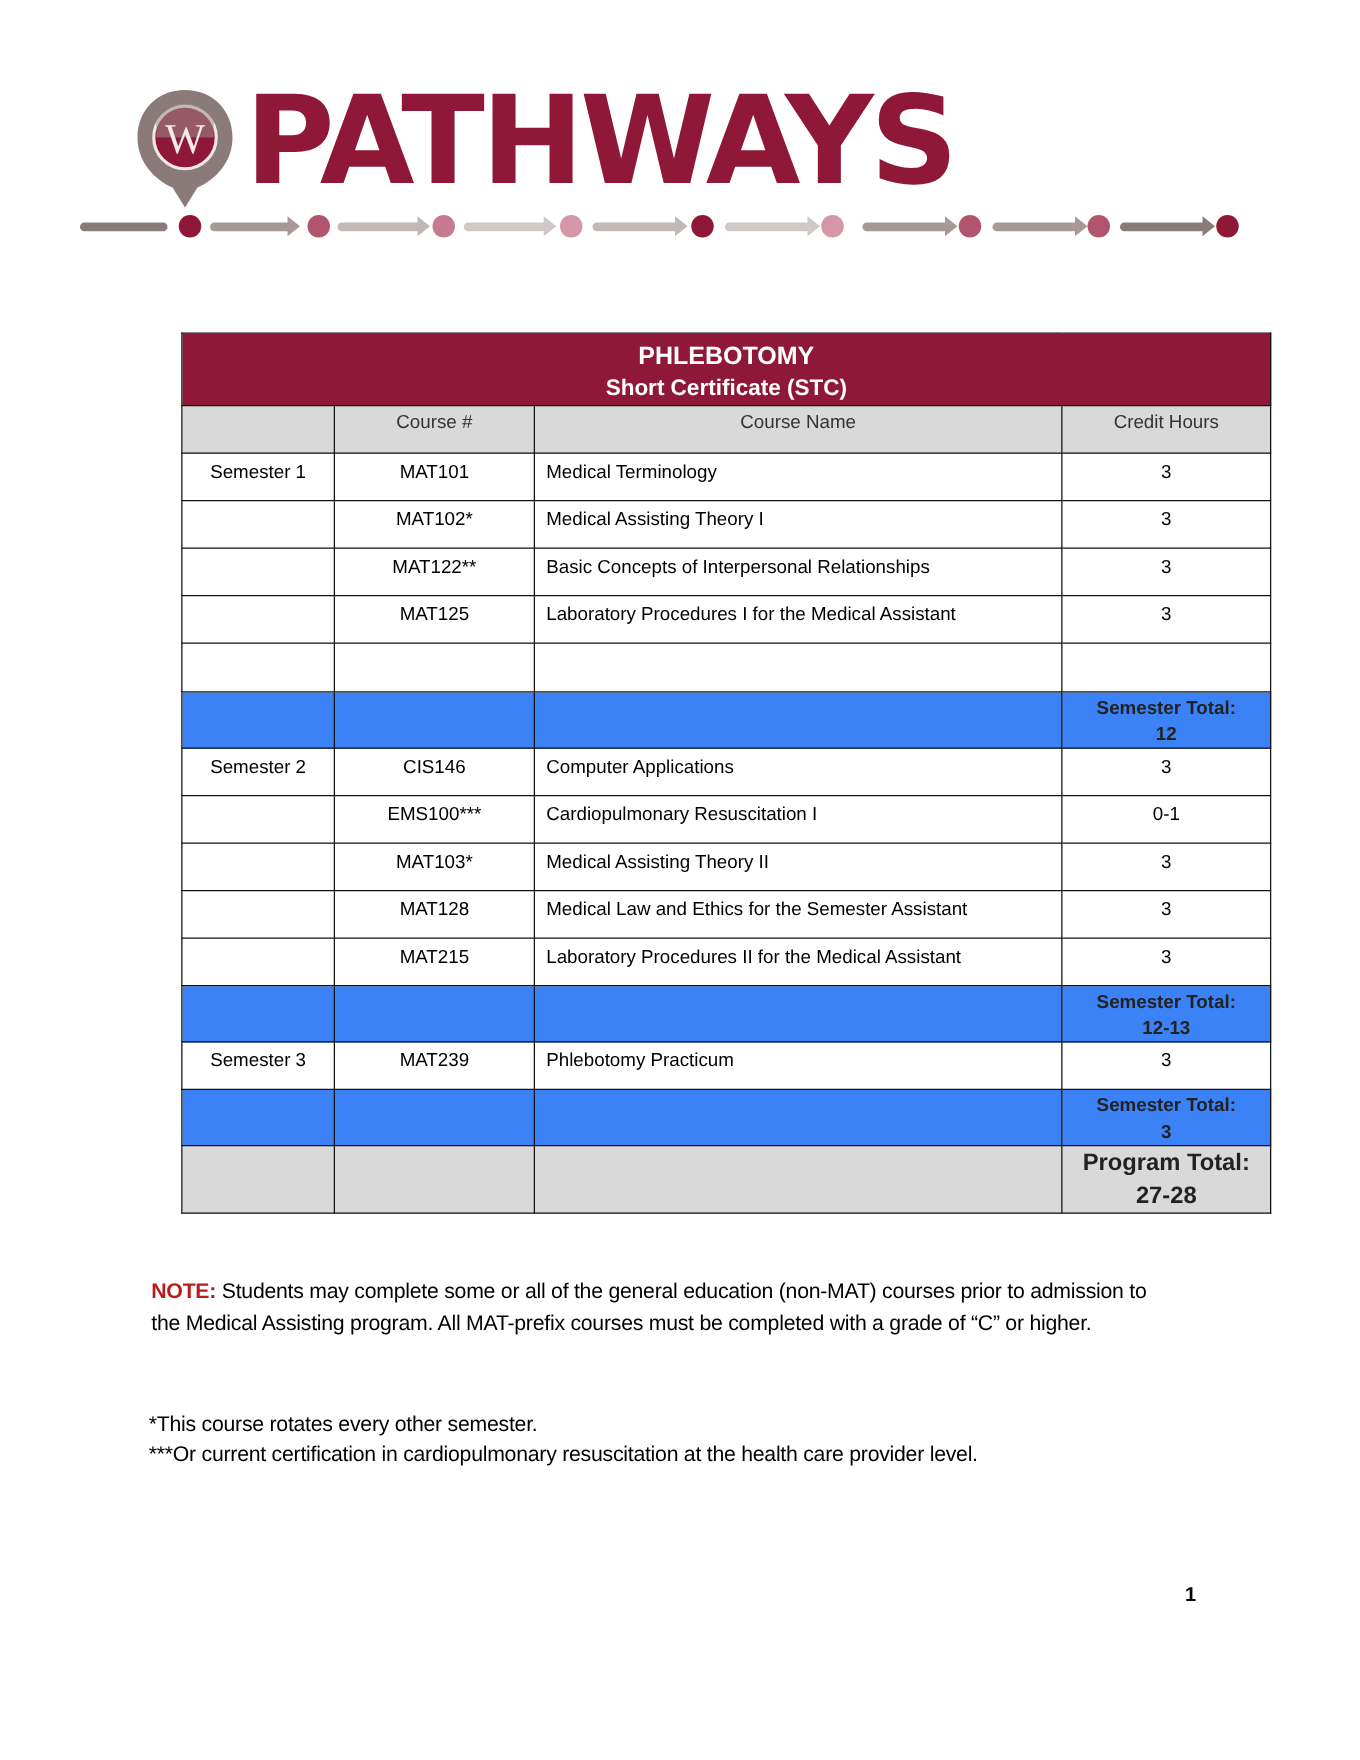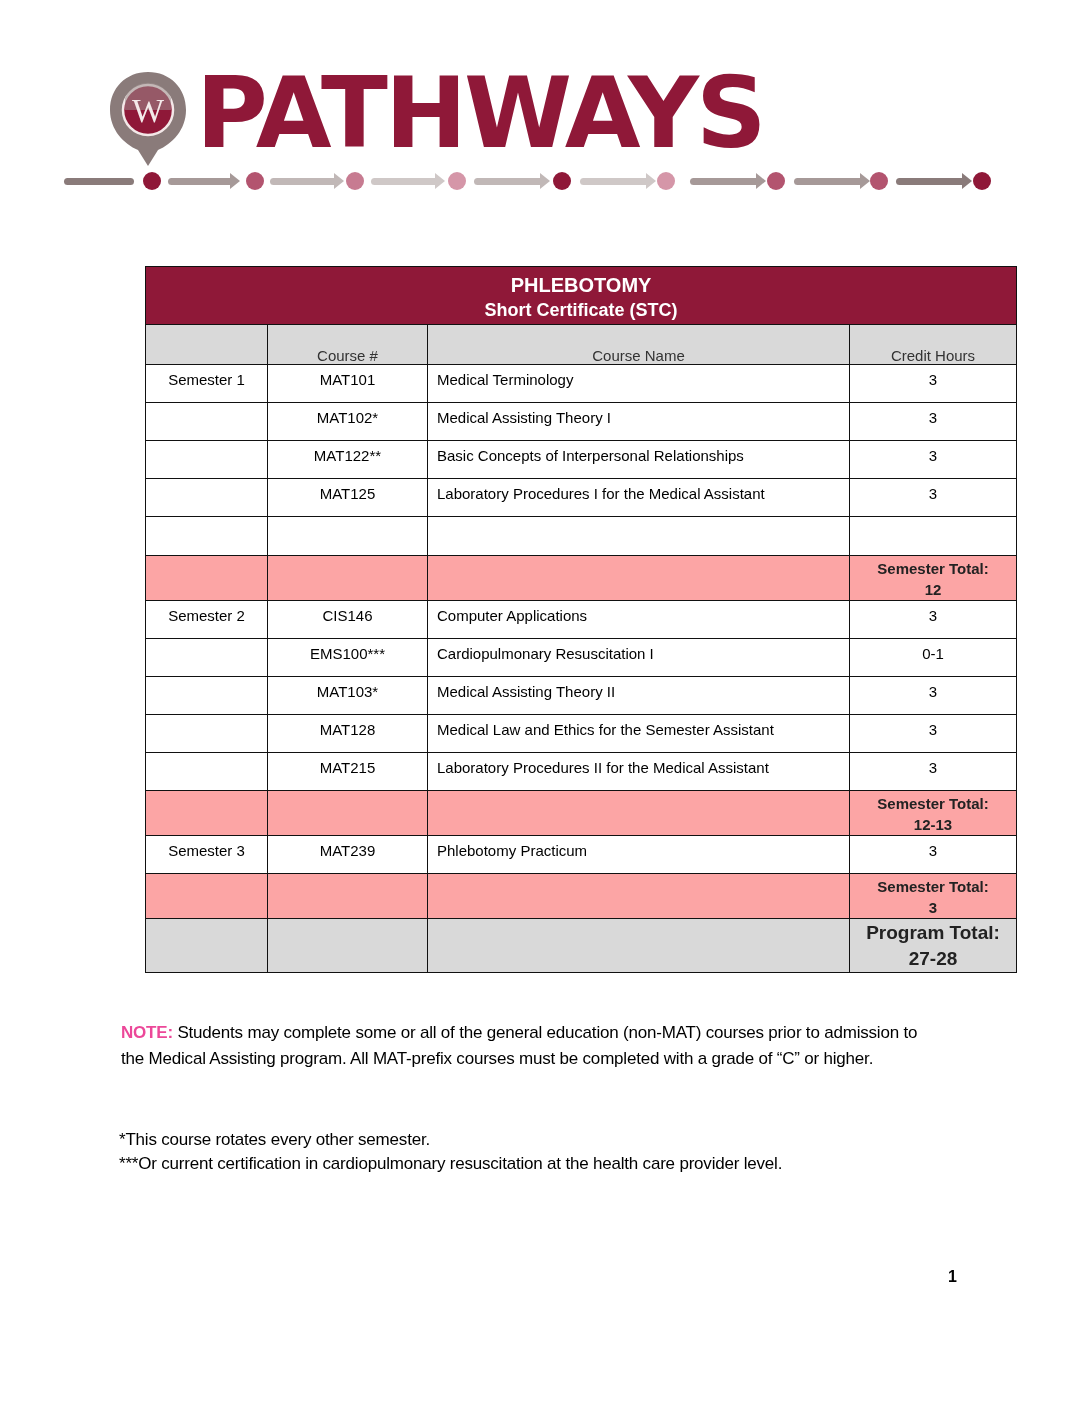--- a/index.html
+++ b/index.html
@@ -27,39 +27,39 @@
   .tbl col.c2 { width: 160px; }
   .tbl col.c3 { width: 422px; }
   .tbl col.c4 { width: 167px; }
 
   .title-cell { background: #8f1838; color: #fff; text-align: center; height: 57px;
                 vertical-align: middle !important; border: 1px solid #111; }
   .title-cell .t1 { display: block; font-weight: bold; font-size: 20px; line-height: 26px; padding-top: 3px; }
   .title-cell .t2 { display: block; font-weight: bold; font-size: 18px; line-height: 24px; }
 
   .hdr td { background: #d9d9d9; height: 38px; color: #333; font-size: 15px;
-            text-align: center; padding-top: 22px; box-sizing: border-box; }
+            text-align: center; padding-top: 4px; box-sizing: border-box; }
   .row td { height: 38px; box-sizing: border-box; padding-top: 6px; }
   .row .sem { text-align: center; font-size: 15px; }
   .row .num { text-align: center; }
   .row .name { padding-left: 9px; }
   .row .cred { text-align: center; }
   .row.blank td { height: 39px; }
 
-  .total td { background: #fca5a5; height: 44px; box-sizing: border-box; }
+  .total td { background: #3b82f6; height: 44px; box-sizing: border-box; }
   .total .cred { text-align: center; font-weight: bold; font-size: 15px; color: #222;
                  line-height: 21px; padding-top: 2px; }
   .ptotal td { background: #d9d9d9; height: 53px; box-sizing: border-box; }
   .ptotal .cred { text-align: center; font-weight: bold; font-size: 19px; color: #222;
                   line-height: 26px; padding-top: 1px; }
 
   
   .note { position: absolute; left: 121px; top: 1020px; width: 820px; font-size: 17px;
           line-height: 26px; letter-spacing: -0.2px; }
-  .note .label { color: #ec4899; font-weight: bold; }
+  .note .label { color: #b91c1c; font-weight: bold; }
   .footnotes { position: absolute; left: 119px; top: 1128px; font-size: 17px; line-height: 24px;
                letter-spacing: -0.2px; }
   .footnotes div { white-space: nowrap; }
   .pagenum { position: absolute; left: 948px; top: 1268px; font-weight: bold; font-size: 16px; }
 </style>
 </head>
 <body>
 
 <div class="banner">
   <svg class="logo-pin" viewBox="0 0 80 100">

